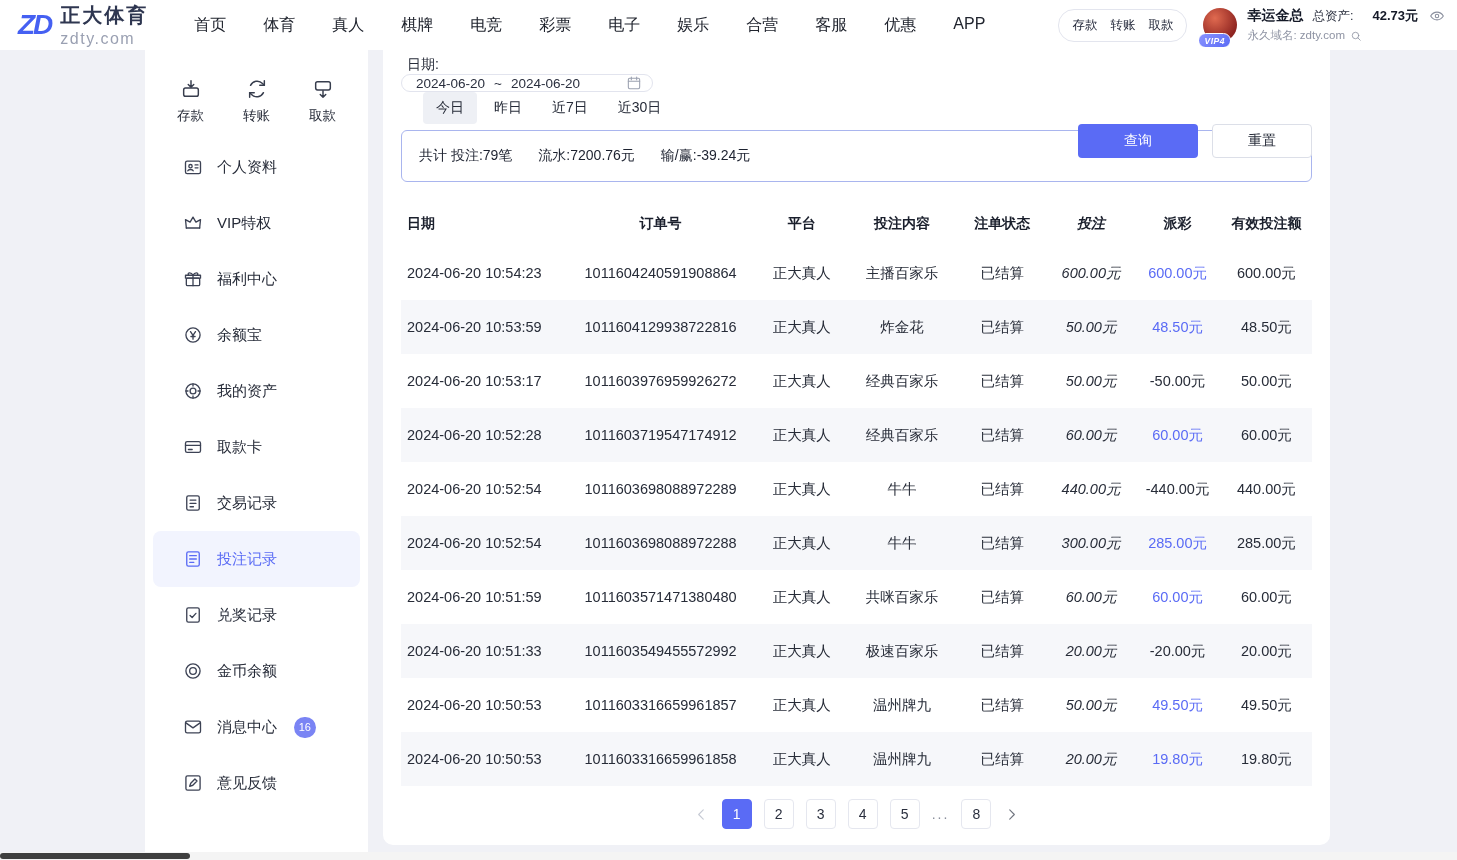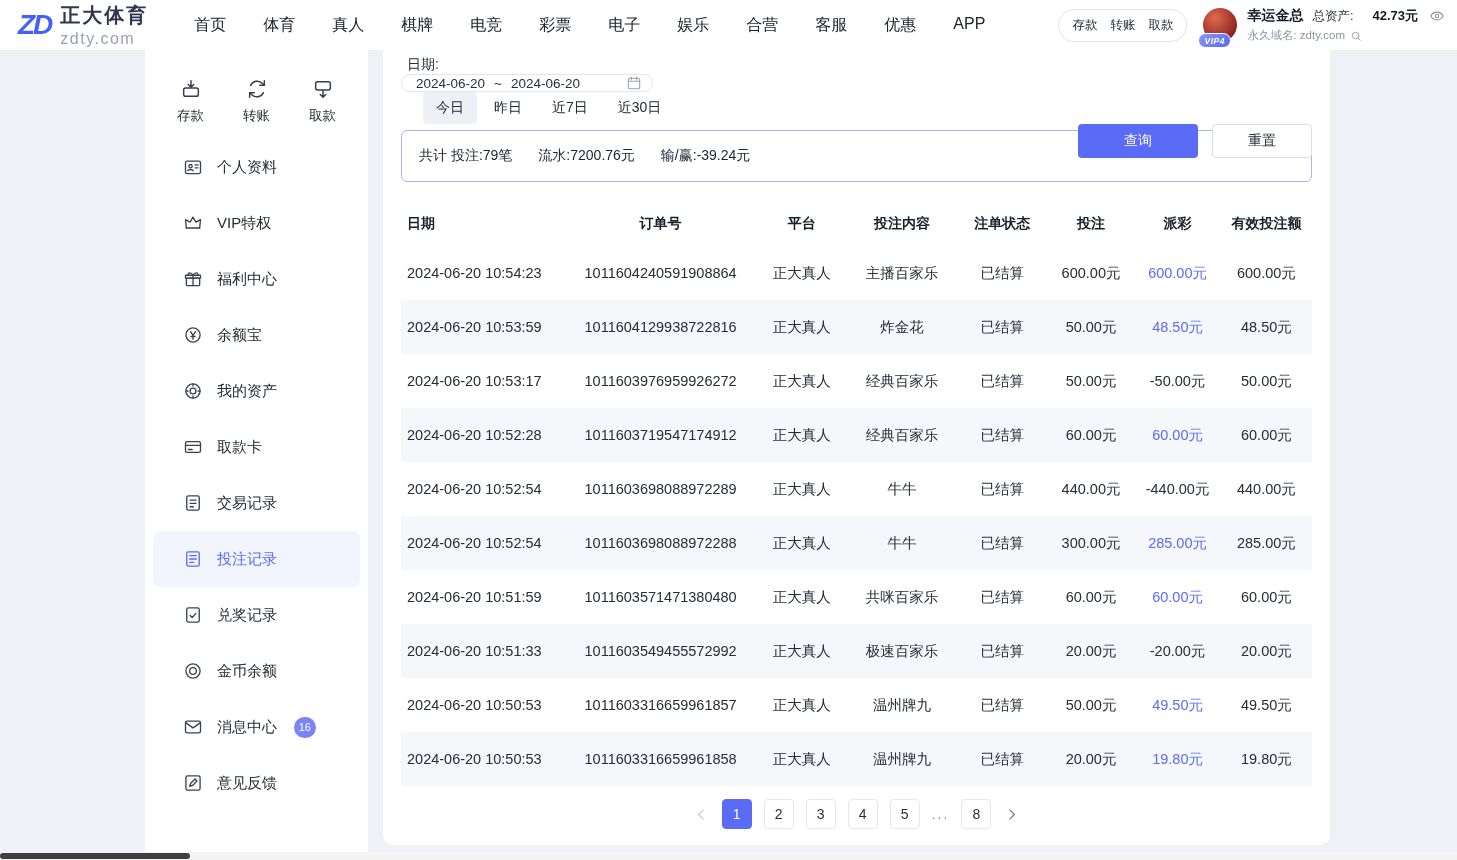--- a/index.html
+++ b/index.html
@@ -68,21 +68,21 @@
   .tr{display:flex;height:54px;}
   .tr.alt{background:#f6f7fa;}
   .th,.td{display:flex;align-items:center;justify-content:center;}
   .th{font-size:14px;font-weight:600;color:#1a1f2c;}
   .td{font-size:14.5px;color:#272c38;}
   .c0{width:18%;justify-content:flex-start;padding-left:6px;}
   .c1{width:21%;}
   .c2{width:10%;}
   .c3{width:12%;}
   .c4{width:10%;}
-  .c5{width:9.5%;}
+  .c5{width:9.5%;font-style:italic;}
   .c6{width:9.5%;}
   .c7{width:10%;}
   .payout-pos{color:#5a6bf5;}
 
   .pagination{display:flex;align-items:center;justify-content:center;gap:12px;margin-top:13px;}
   .pages{display:flex;gap:12px;align-items:center;}
   .page-btn{min-width:30px;height:30px;border:1px solid #e5e7ef;border-radius:4px;background:#fff;display:flex;align-items:center;justify-content:center;font-size:14px;color:#2a2f3e;cursor:pointer;padding:0 4px;}
   .page-btn.active{background:#5a6bf5;border-color:#5a6bf5;color:#fff;}
   .page-dots{color:#8a8f9c;font-size:14px;letter-spacing:2px;}
   .page-arrow{color:#70757f;cursor:pointer;}

